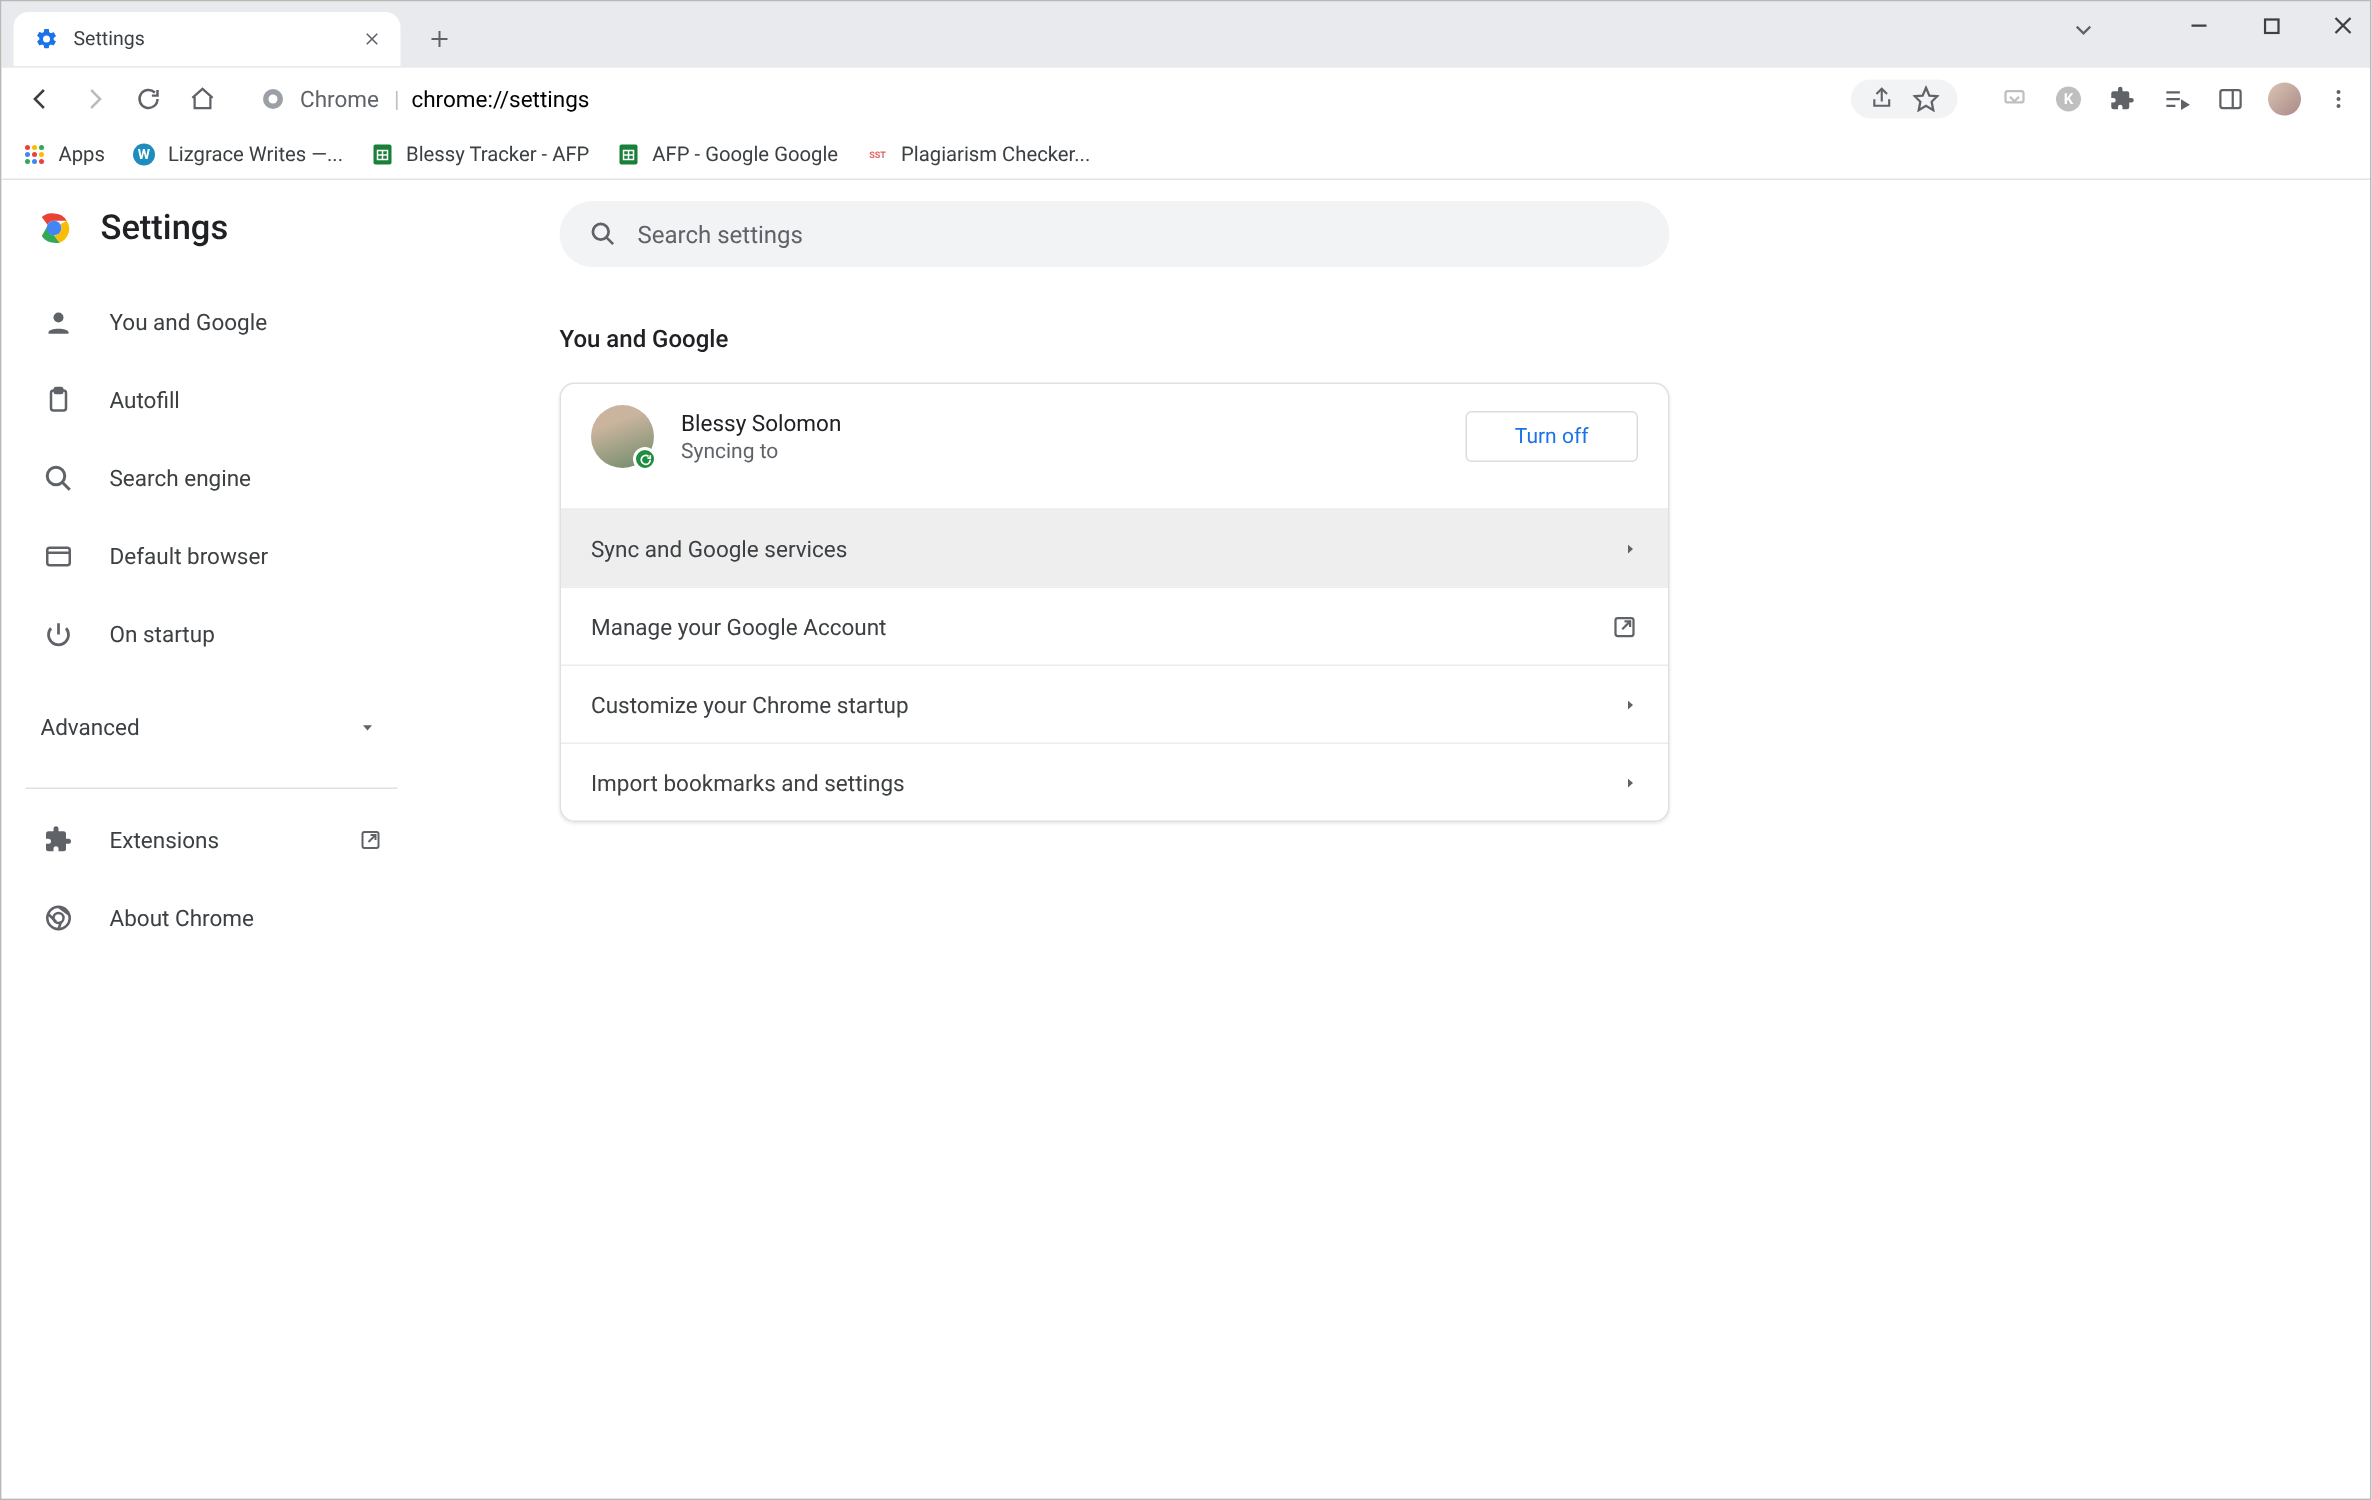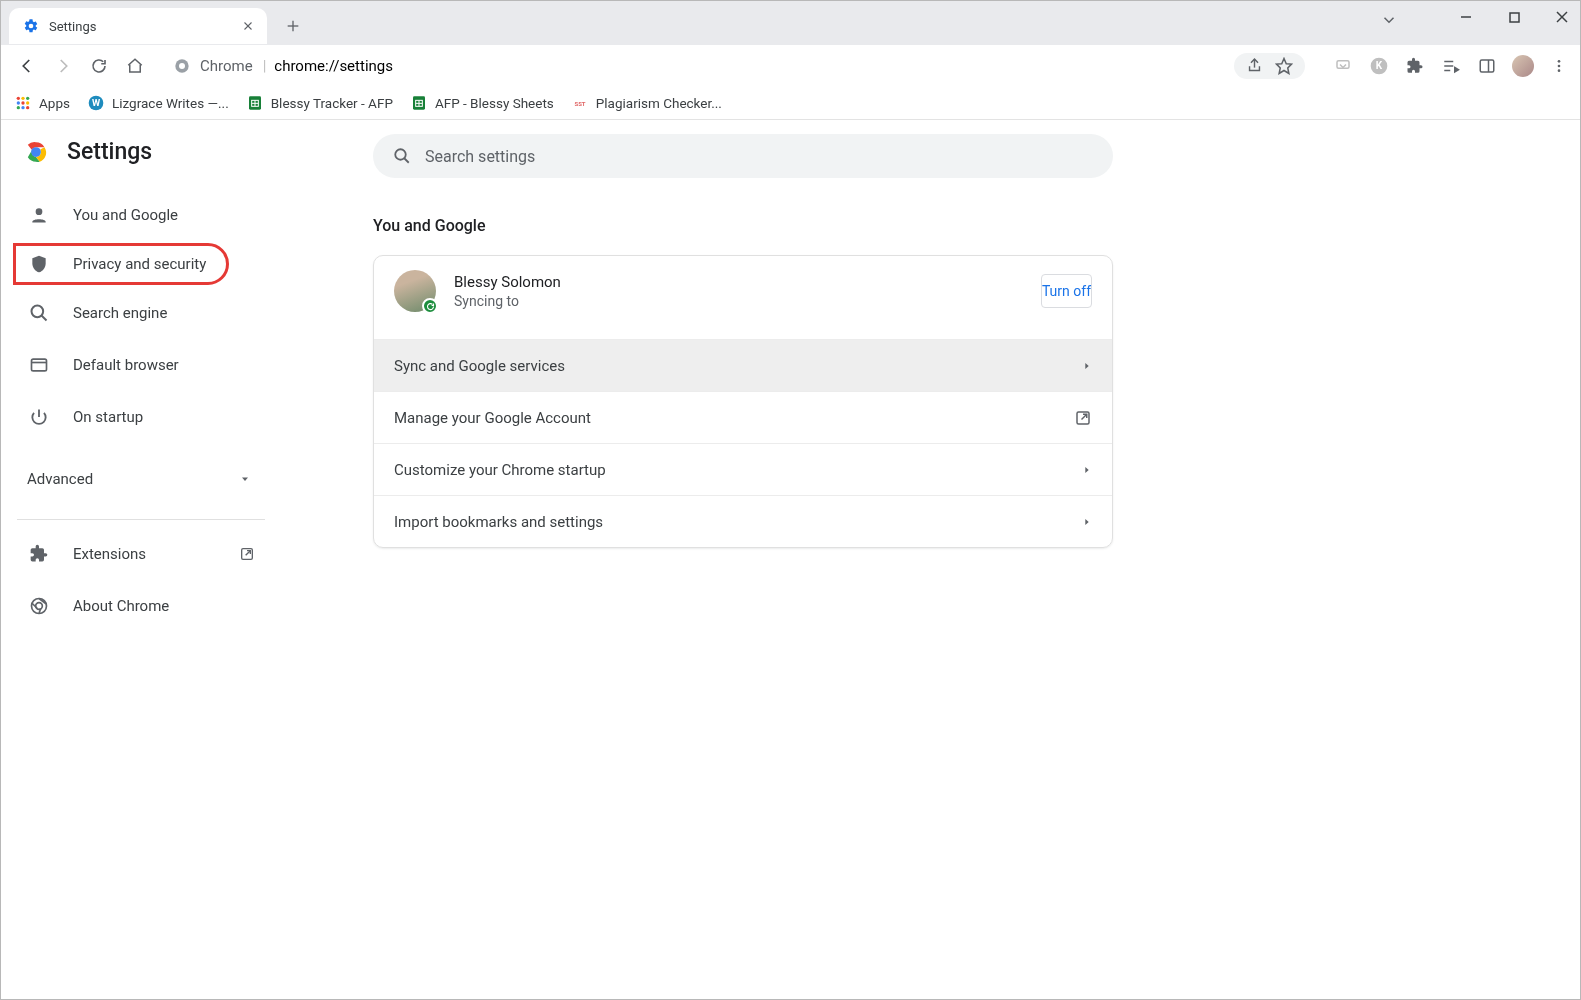--- a/index.html
+++ b/index.html
@@ -60,21 +60,21 @@
   .section-title { margin:38px 0 20px 0; font-size:16px; color:#202124; font-weight:500;}
   .card { width:740px; border:1px solid #e0e0e0; border-radius:10px; box-shadow:0 1px 2px rgba(60,64,67,.1); overflow:hidden;}
   .card-row { display:flex; align-items:center; justify-content:space-between; min-height:52px; padding:0 20px; border-top:1px solid #ececec; font-size:15px; color:#3c4043;}
   .card-row:first-child{ border-top:none; }
   .profile-row { padding:14px 20px; display:flex; align-items:center; justify-content:space-between;}
   .profile-left { display:flex; align-items:center; gap:18px;}
   .avatar-big { width:42px;height:42px;border-radius:50%; background:linear-gradient(160deg,#cab49e 30%,#6d8a6a); position:relative;}
   .sync-badge { position:absolute; right:-2px; bottom:-2px; width:16px; height:16px; background:#1e8e3e; border:2px solid #fff; border-radius:50%; display:flex; align-items:center; justify-content:center;}
   .profile-text .pname{ font-size:15px; color:#202124;}
   .profile-text .pstat{ font-size:14px; color:#5f6368; margin-top:2px;}
-  .turn-off { border:1px solid #dadce0; color:#1a73e8; background:#fff; font-size:14px; padding:8px 0; border-radius:4px;}
+  .turn-off { border:1px solid #dadce0; color:#1a73e8; background:#fff; font-size:14px; padding:8px 32px; border-radius:4px;}
   .row-hover { background:#eeeeee;margin-top:13px;}
   .chev-r { color:#5f6368; }
   .ext-link-ic { color:#5f6368;}
 
   svg { display:block; }
 </style>
 </head>
 <body>
 
 <div class="titlebar">
@@ -257,21 +257,21 @@
   </div>
   <div class="bm">
     <span class="bmi">
         <svg width="16" height="16" viewBox="0 0 24 24">
           <rect x="3" y="2" width="18" height="20" rx="2" fill="#188038"></rect>
           <rect x="7" y="8" width="10" height="9" fill="none" stroke="#fff" stroke-width="1.5"></rect>
           <line x1="12" y1="8" x2="12" y2="17" stroke="#fff" stroke-width="1.5"></line>
           <line x1="7" y1="12.5" x2="17" y2="12.5" stroke="#fff" stroke-width="1.5"></line>
         </svg>
       </span>
-    <span>AFP - Blessy Sheets</span>
+    <span>AFP - Google Google</span>
   </div>
   <div class="bm">
     <span class="bmi">
         <svg width="16" height="16" viewBox="0 0 24 24">
           <text x="12" y="16" text-anchor="middle" fill="#e06666" font-size="9" font-weight="bold">SST</text>
         </svg>
       </span>
     <span>Plagiarism Checker...</span>
   </div>
 </div>
@@ -295,27 +295,28 @@
 
     <div class="nav-item">
       <span class="ni">
           <svg width="20" height="20" viewBox="0 0 24 24" fill="#5f6368">
             <circle cx="12" cy="8" r="4"></circle>
             <path d="M4 20c0-4 16-4 16 0v1H4z"></path>
           </svg>
         </span>
       <span>You and Google</span>
     </div>
-    <div class="nav-item nav-highlight">
+    <div class="nav-item">
       <span class="ni">
-          <svg width="20" height="20" viewBox="0 0 24 24" fill="#5f6368">
-            <path d="M12 2 4 5v6c0 5 3.4 9.7 8 11 4.6-1.3 8-6 8-11V5z"></path>
-          </svg>
-        </span>
-      <span>Privacy and security</span>
+          <svg width="20" height="20" viewBox="0 0 24 24" fill="none" stroke="#5f6368" stroke-width="2">
+            <rect x="6" y="4" width="12" height="16" rx="2"></rect>
+            <rect x="9" y="2" width="6" height="4" rx="1" fill="#5f6368"></rect>
+          </svg>
+        </span>
+      <span>Autofill</span>
     </div>
     <div class="nav-item">
       <span class="ni">
           <svg width="20" height="20" viewBox="0 0 24 24" fill="none" stroke="#5f6368" stroke-width="2.4">
             <circle cx="10" cy="10" r="7"></circle>
             <line x1="21" y1="21" x2="15" y2="15"></line>
           </svg>
         </span>
       <span>Search engine</span>
     </div>

